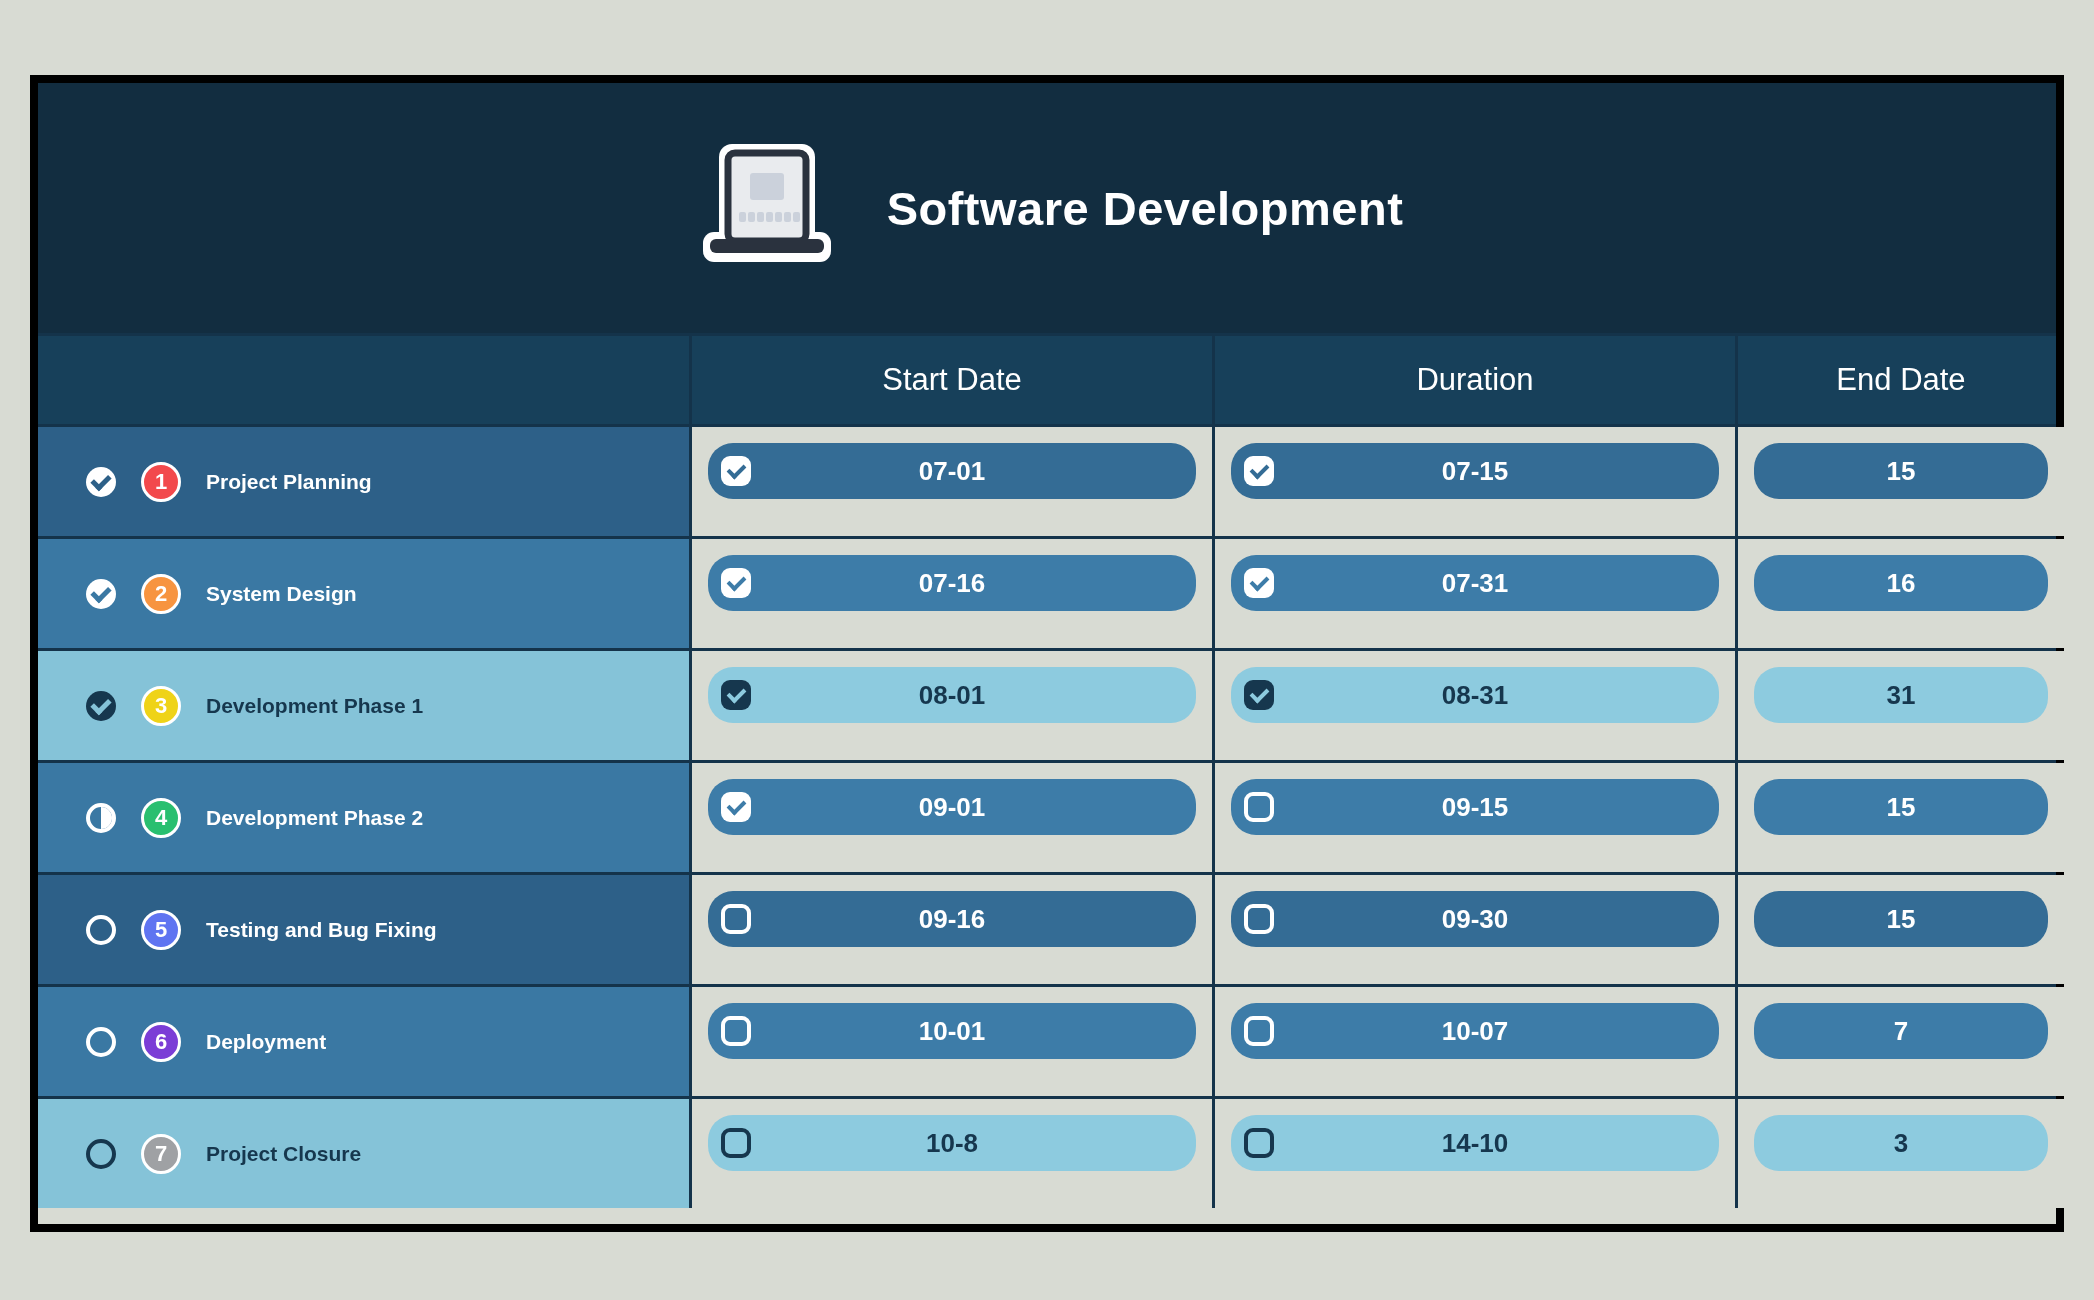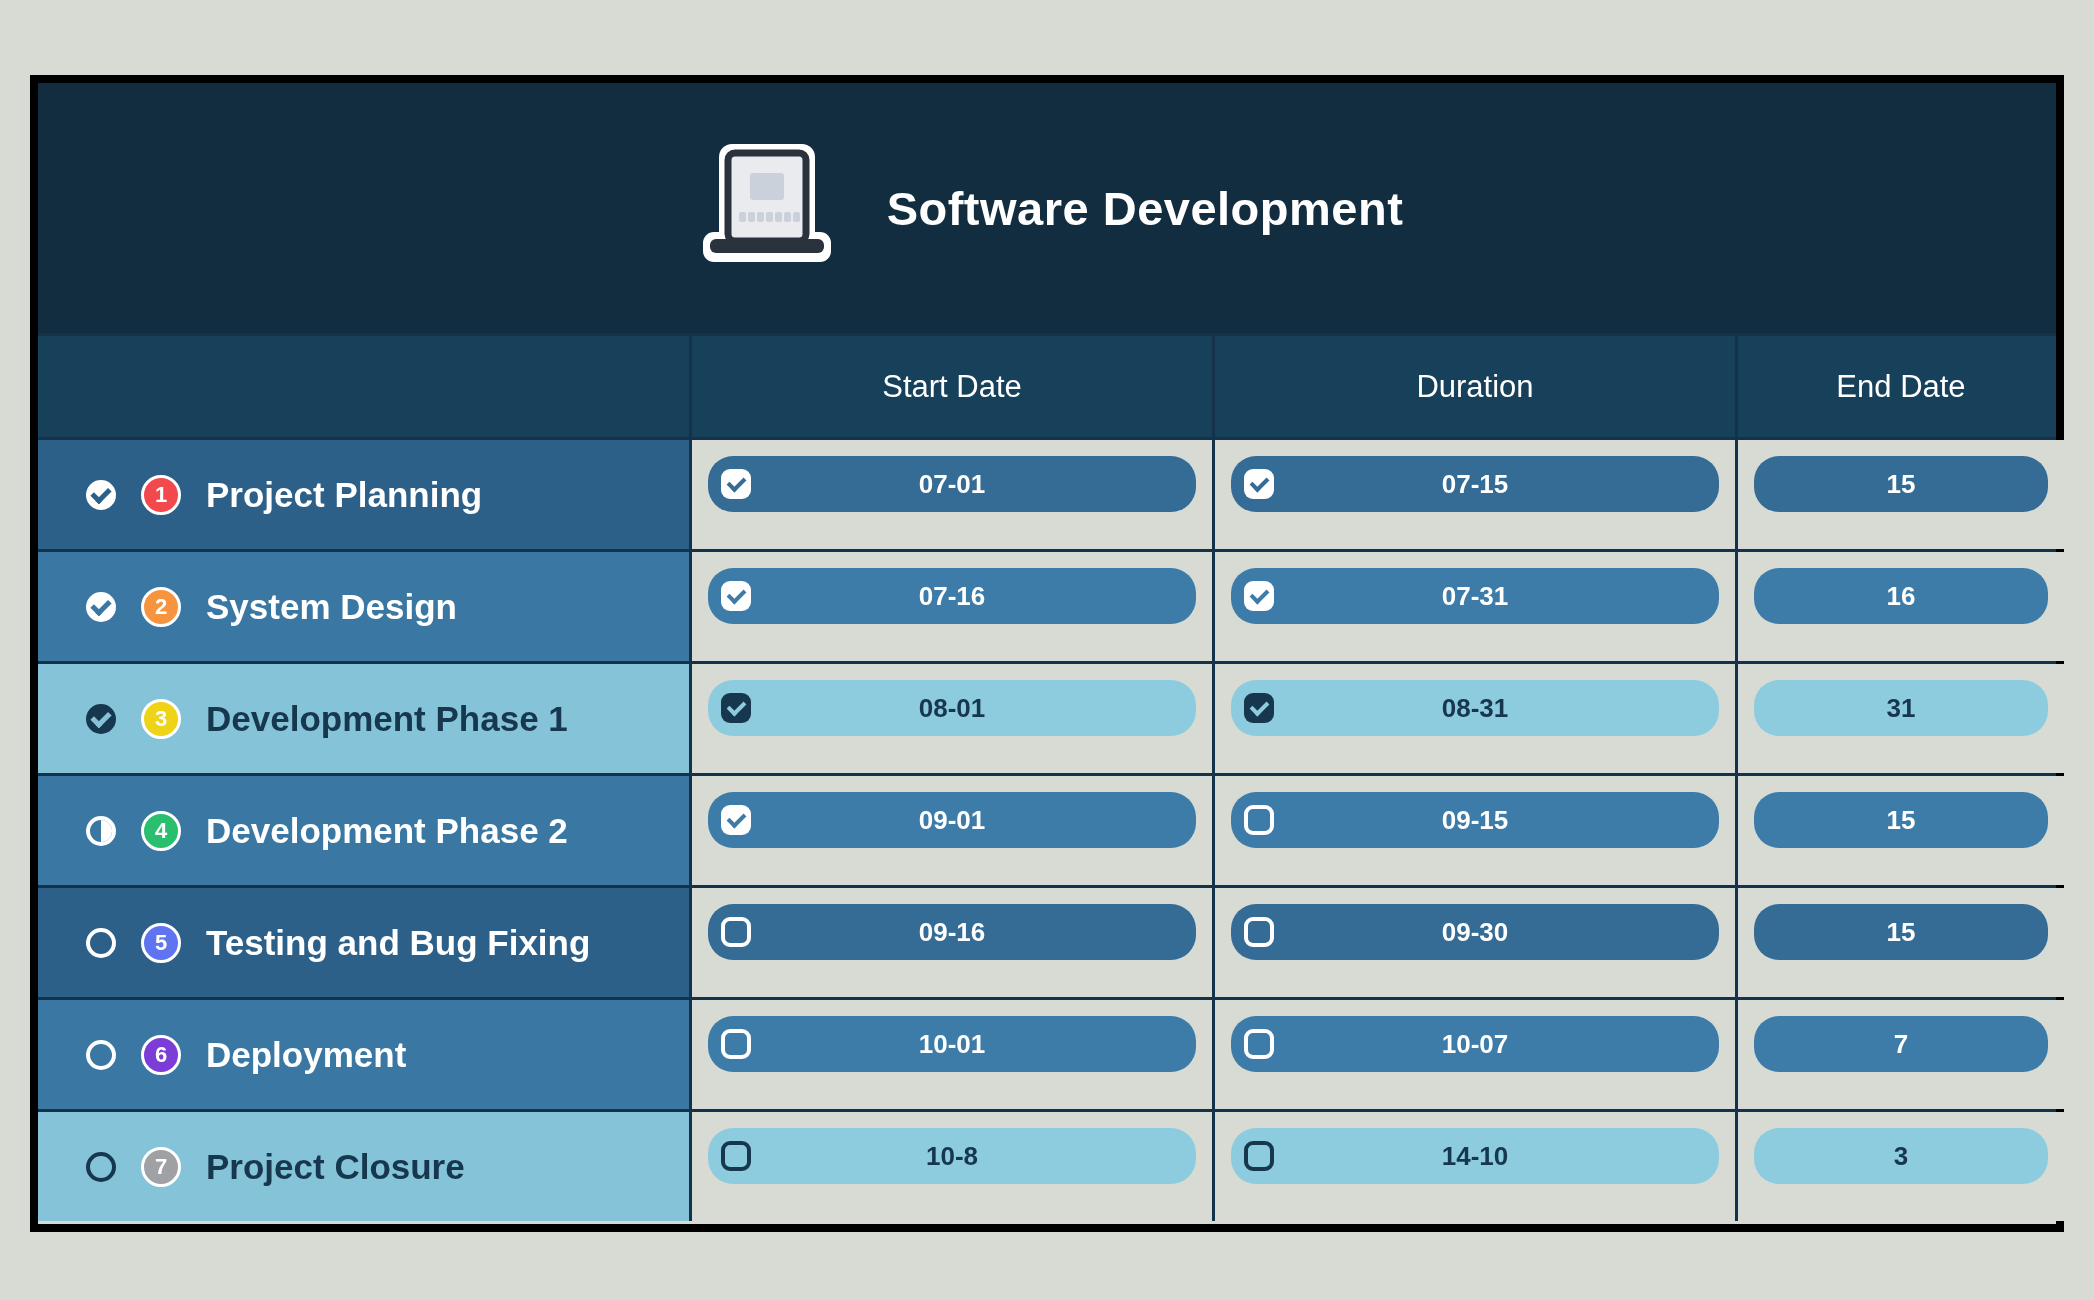--- a/index.html
+++ b/index.html
@@ -25,21 +25,21 @@
   }
   .laptop{width:152px;height:128px;display:block;}
   .page-title{
     margin:0;color:#FFFFFF;font-size:47px;font-weight:bold;letter-spacing:.5px;
   }
   
   .grid-row{
     display:grid;
     grid-template-columns:654px 523px 523px 326px;
   }
-  .head-row{height:101px;background:#17405A;}
+  .head-row{height:88px;background:#17405A;}
   .head-cell{
     display:flex;align-items:center;justify-content:center;
     color:#FFFFFF;font-size:31px;font-weight:400;
     border-right:3px solid #14334A;box-sizing:border-box;
   }
   .head-cell:last-child{border-right:none;}
   
   .row{height:112px;border-top:3px solid #14334A;box-sizing:border-box;}
   .cell{border-right:3px solid #14334A;box-sizing:border-box;position:relative;}
   .cell:last-child{border-right:none;}
@@ -65,21 +65,21 @@
     background-clip:padding-box;
   }
   .status-empty{border:4px solid var(--fg);}
   .badge{
     width:40px;height:40px;border-radius:50%;
     background:var(--badge);border:3px solid #FFFFFF;
     box-sizing:border-box;flex:0 0 auto;
     display:flex;align-items:center;justify-content:center;
     color:#FFFFFF;font-size:22px;font-weight:bold;
   }
-  .task-name{color:var(--fg);font-size:35px;font-weight:bold;}
+  .task-name{color:var(--fg);font-size:21px;font-weight:bold;}
   
   .date-cell{background:#D8DBD3;}
   .pill{
     position:relative;margin:16px 16px 0 16px;height:56px;
     border-radius:25px;background:var(--pill);
     display:flex;align-items:center;justify-content:center;
   }
   .pill-text{color:var(--fg);font-size:26px;font-weight:bold;}
   .checkbox{
     position:absolute;left:13px;top:50%;transform:translateY(-50%);

